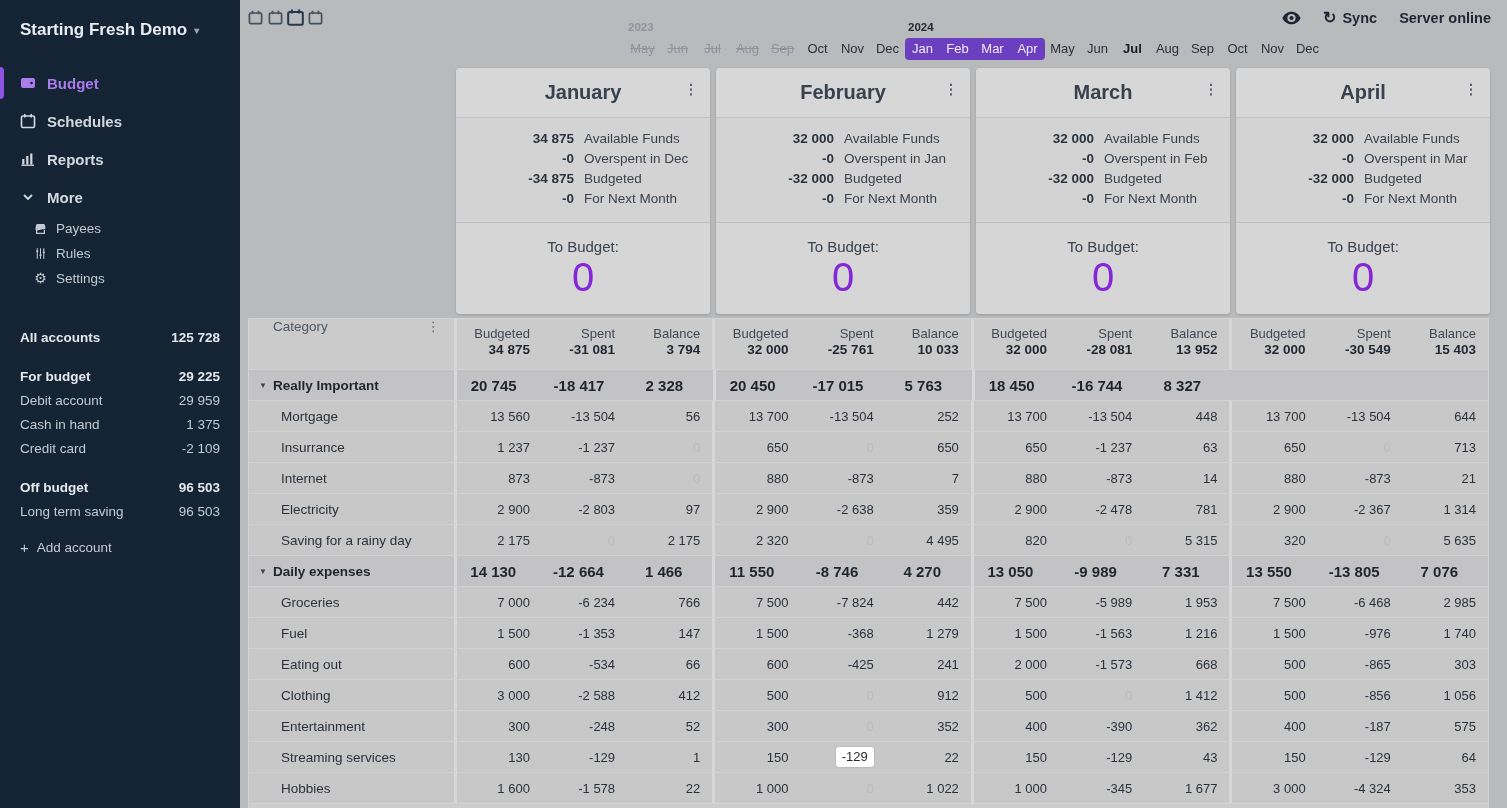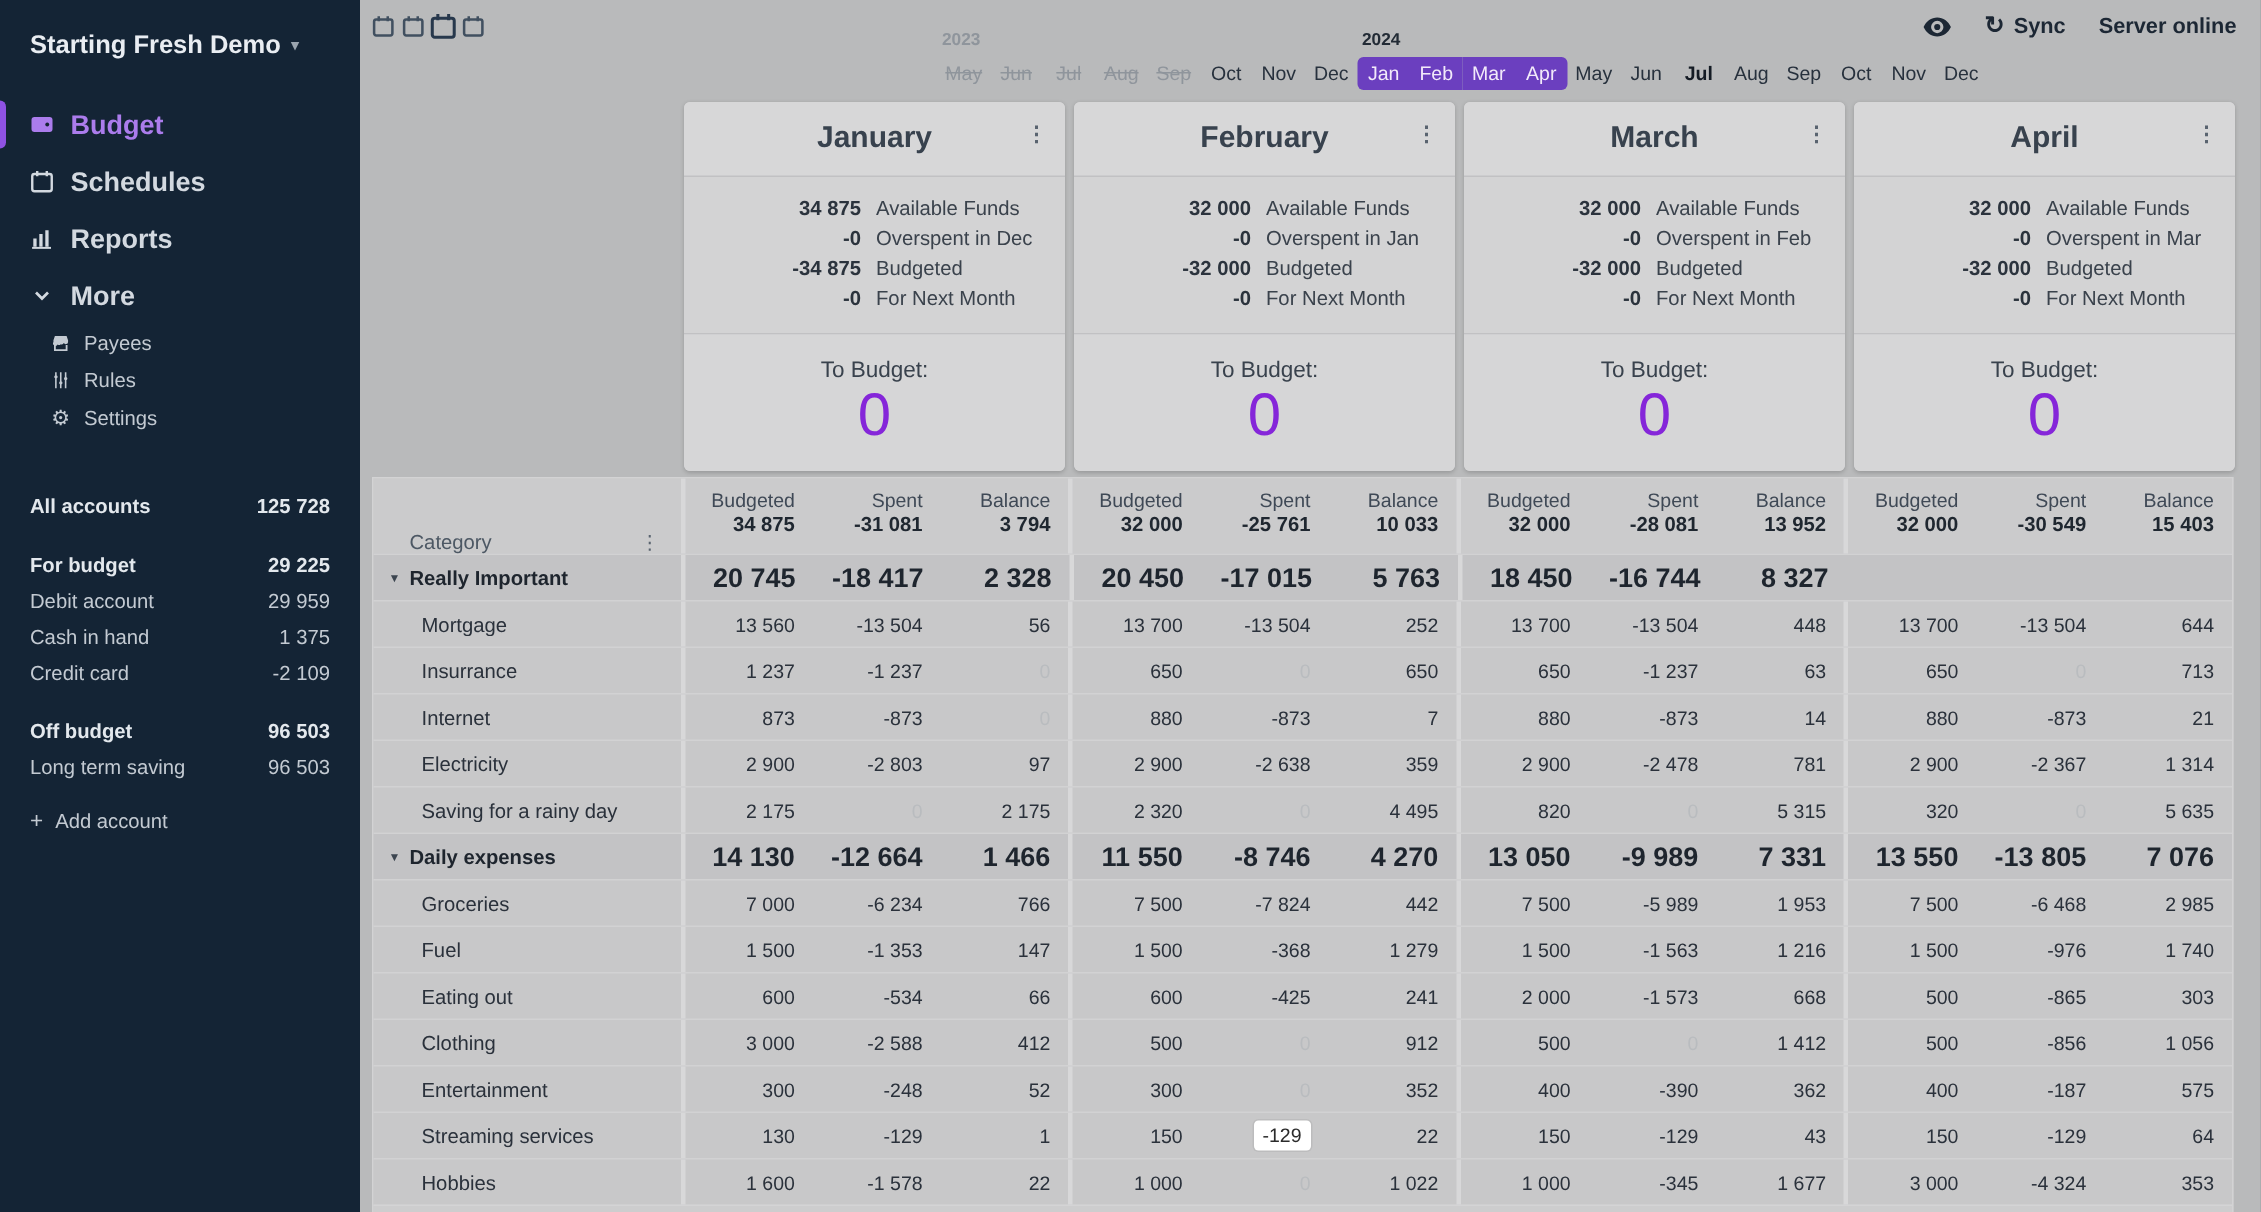--- a/index.html
+++ b/index.html
@@ -4,21 +4,21 @@
 <style>
   * { box-sizing: border-box; margin: 0; padding: 0; }
   html,body { background:#9a9b9d; }
   body { font-family: "Liberation Sans", sans-serif; }
   .app { width:1507px; height:808px; display:flex; overflow:hidden; position:relative; background:#b9babb; cursor:default; }
 
   
   .sidebar { width:240px; flex-shrink:0; background:#142435; color:#c7ced6; padding-top:20px; position:relative; }
   .sb-title { font-size:17px; font-weight:bold; color:#e9edf2; padding-left:20px; margin-bottom:24px; display:flex; align-items:center; gap:7px; }
   .sb-caret { font-size:10px; color:#9aa4af; }
-  .nav-item { height:38px; display:flex; align-items:center; gap:11px; padding-left:20px; font-size:18px; font-weight:600; color:#d3d9e0; position:relative; }
+  .nav-item { height:38px; display:flex; align-items:center; gap:11px; padding-left:20px; font-size:15px; font-weight:600; color:#d3d9e0; position:relative; }
   .nav-item svg { width:16px; height:16px; }
   .nav-item.active { color:var(--sb-active); }
   .nav-item.active::before { content:""; position:absolute; left:0; top:3px; bottom:3px; width:4px; background:var(--sb-bar); border-radius:0 4px 4px 0; }
   .sub-item { height:25px; display:flex; align-items:center; gap:9px; padding-left:34px; font-size:13.5px; font-weight:500; color:#c3cad2; }
   .sub-item svg { width:13px; height:13px; }
   .gear-glyph { font-size:14px; line-height:13px; width:13px; text-align:center; }
   .accounts { margin-top:30px; padding:0 20px; }
   .acct-row { height:24px; display:flex; justify-content:space-between; align-items:flex-end; font-size:13.5px; color:#c3cad2; }
   .acct-row.hdr { font-weight:bold; color:#e3e8ed; }
   .acct-row.hdr + .acct-row.hdr, .acct-row.item + .acct-row.hdr { margin-top:15px; }
@@ -59,37 +59,37 @@
   .sum-row { display:flex; font-size:13.5px; line-height:20px; white-space:nowrap; }
   .sum-val { width:118px; text-align:right; font-weight:bold; color:#2b333d; margin-right:10px; }
   .sum-label { color:#3a424c; }
   .card-tobudget { padding:15px 0 14px; text-align:center; background:#d6d6d7; }
   .tb-label { font-size:15px; color:#39424d; }
   .tb-value { font-size:40px; color:var(--accent); line-height:1.12; }
 
   
   .btable { position:absolute; left:8px; top:318px; width:1241px; background:#c8c8c9; border:1px solid #d3d3d4; }
   .thead { display:flex; height:50px; background:#cbcbcc; }
-  .th-cat { width:205px; display:flex; align-items:flex-end; justify-content:space-between; padding:0 14px 0 24px; font-size:13.5px; color:#4d5864; }
+  .th-cat { width:205px; display:flex; align-items:flex-start; justify-content:space-between; padding:0 14px 0 24px; font-size:13.5px; color:#4d5864; }
   .th-menu { font-size:13px; color:#59636f; }
   .th-month { width:259px; display:flex; border-left:3px solid #d8d8d9; padding-top:7px; }
   .th-month:first-of-type { border-left-width:1px; border-left-color:#d4d4d5; }
   .th-cell { flex:1; text-align:right; padding-right:12px; white-space:nowrap; }
   .th-cell .lbl { font-size:13px; color:#3f4956; display:block; }
   .th-cell .tot { font-size:13.5px; font-weight:bold; color:#1f2730; display:block; margin-top:1px; }
 
   .row { display:flex; height:31px; border-top:1px solid #d2d2d3; align-items:center; background:#c8c8c9; }
   .row.group { background:#c3c3c5; }
   .cat-cell { width:205px; padding-left:32px; font-size:13.5px; color:#2a313b; display:flex; align-items:center; gap:6px; white-space:nowrap; overflow:hidden; }
   .row.group .cat-cell { padding-left:10px; font-weight:bold; color:#1e252e; }
   .grp-arrow { font-size:8px; color:#3c4550; }
   .month-block { width:259px; display:flex; border-left:3px solid #d8d8d9; height:100%; align-items:center; }
   .month-block:first-of-type { border-left-width:1px; border-left-color:#d4d4d5; }
   .cell { flex:1; text-align:right; padding-right:12px; font-size:13px; color:#2a313b; white-space:nowrap; }
-  .row.group .cell { font-weight:bold; color:#1e252e; font-size:18px; }
+  .row.group .cell { font-weight:bold; color:#1e252e; font-size:15px;text-align:center; }
   .cell.zero { color:#b9bcbf; }
   .editbox { background:#ffffff; color:#2b2b2b; border-radius:3px; padding:2px 6px 3px; display:inline-block; box-shadow:0 0 0 1px rgba(0,0,0,.06); }
   .partial-row { height:5px; background:#cdcdce; border-top:1px solid #d4d4d5; }
 </style>
 </head>
 <body>
 
 <div class="app">
 
   <div class="sidebar">

